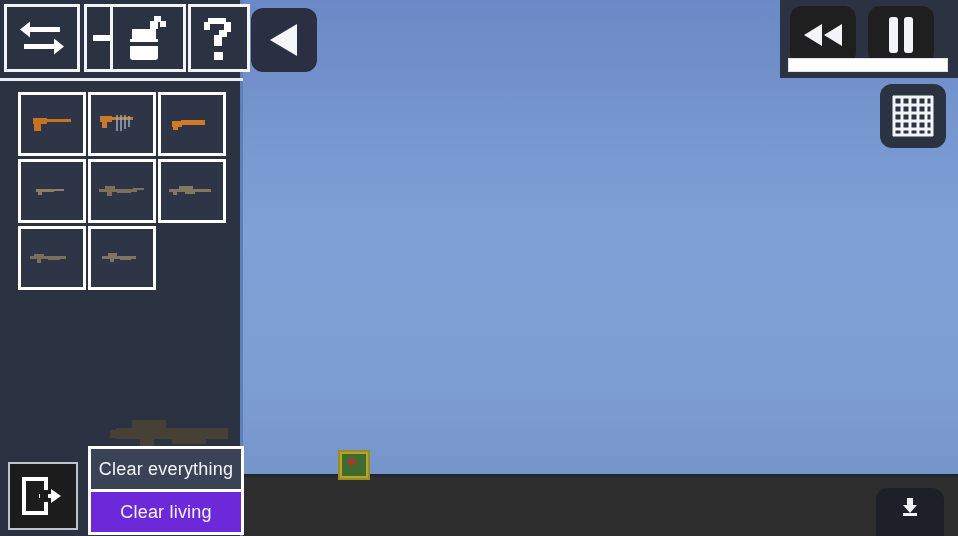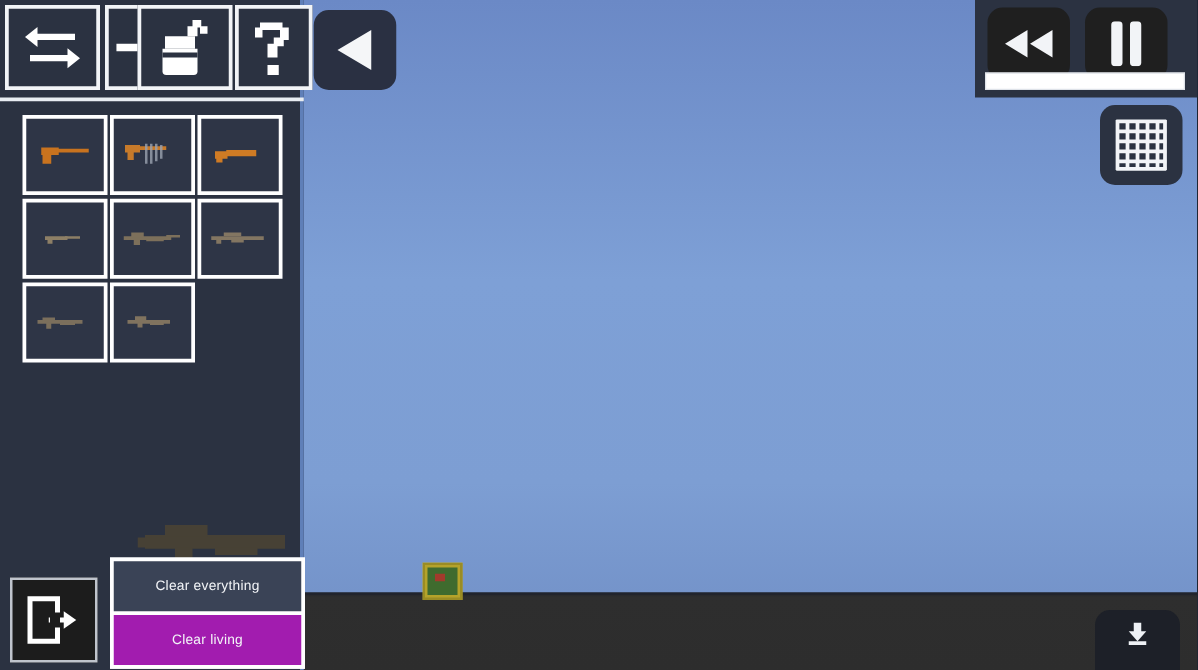--- a/index.html
+++ b/index.html
@@ -112,26 +112,26 @@
   .clear-stack {
     position:absolute; left:88px; top:446px;
     width:156px;
     border:3px solid #ffffff;
     background:#ffffff;
   }
   .clear-btn {
     height:40px;
     display:flex; align-items:center; justify-content:center;
     color:#f3f5f8;
-    font-size:11px;
+    font-size:18px;
     letter-spacing:.2px;
     user-select:none;
   }
   .clear-everything { background:#3a4356; }
-  .clear-living { background:#a21caf; margin-top:3px; }
+  .clear-living { background:#6d28d9; margin-top:3px; }
 
   
   .back-btn {
     position:absolute; left:251px; top:8px;
     width:66px; height:64px;
     background:#2a3042;
     border-radius:12px;
     display:flex; align-items:center; justify-content:center;
   }
 

